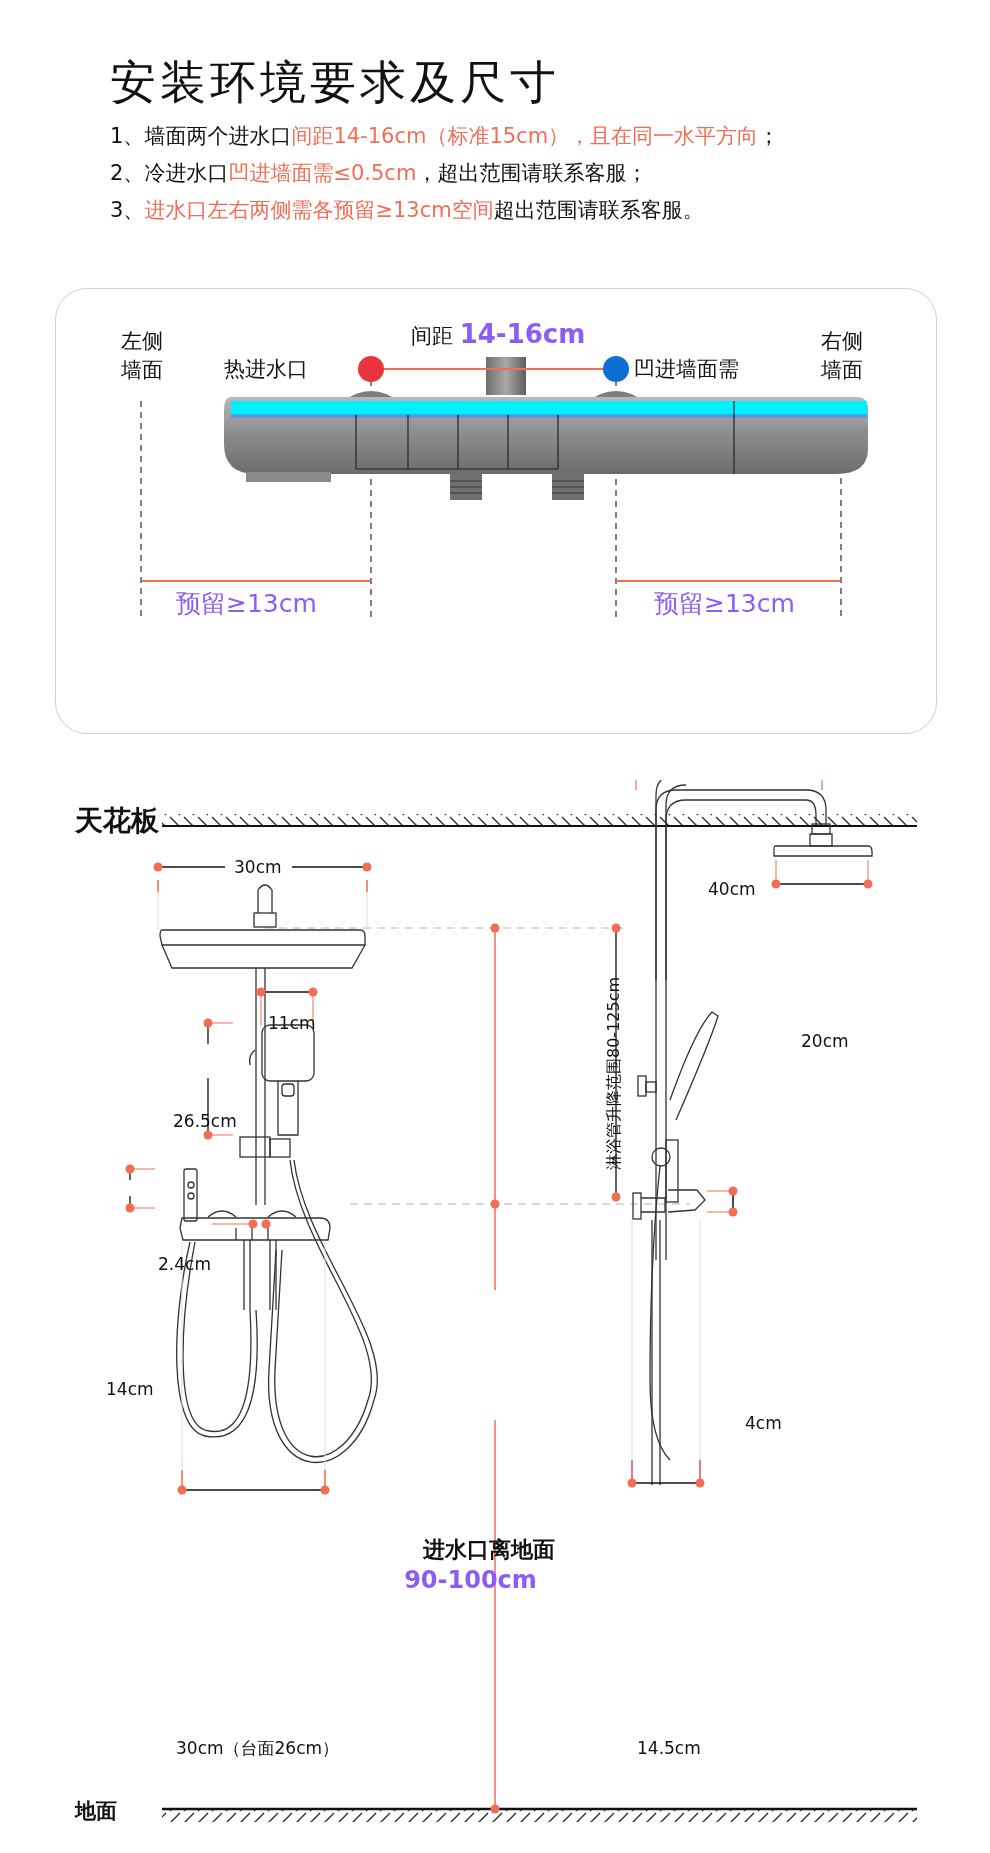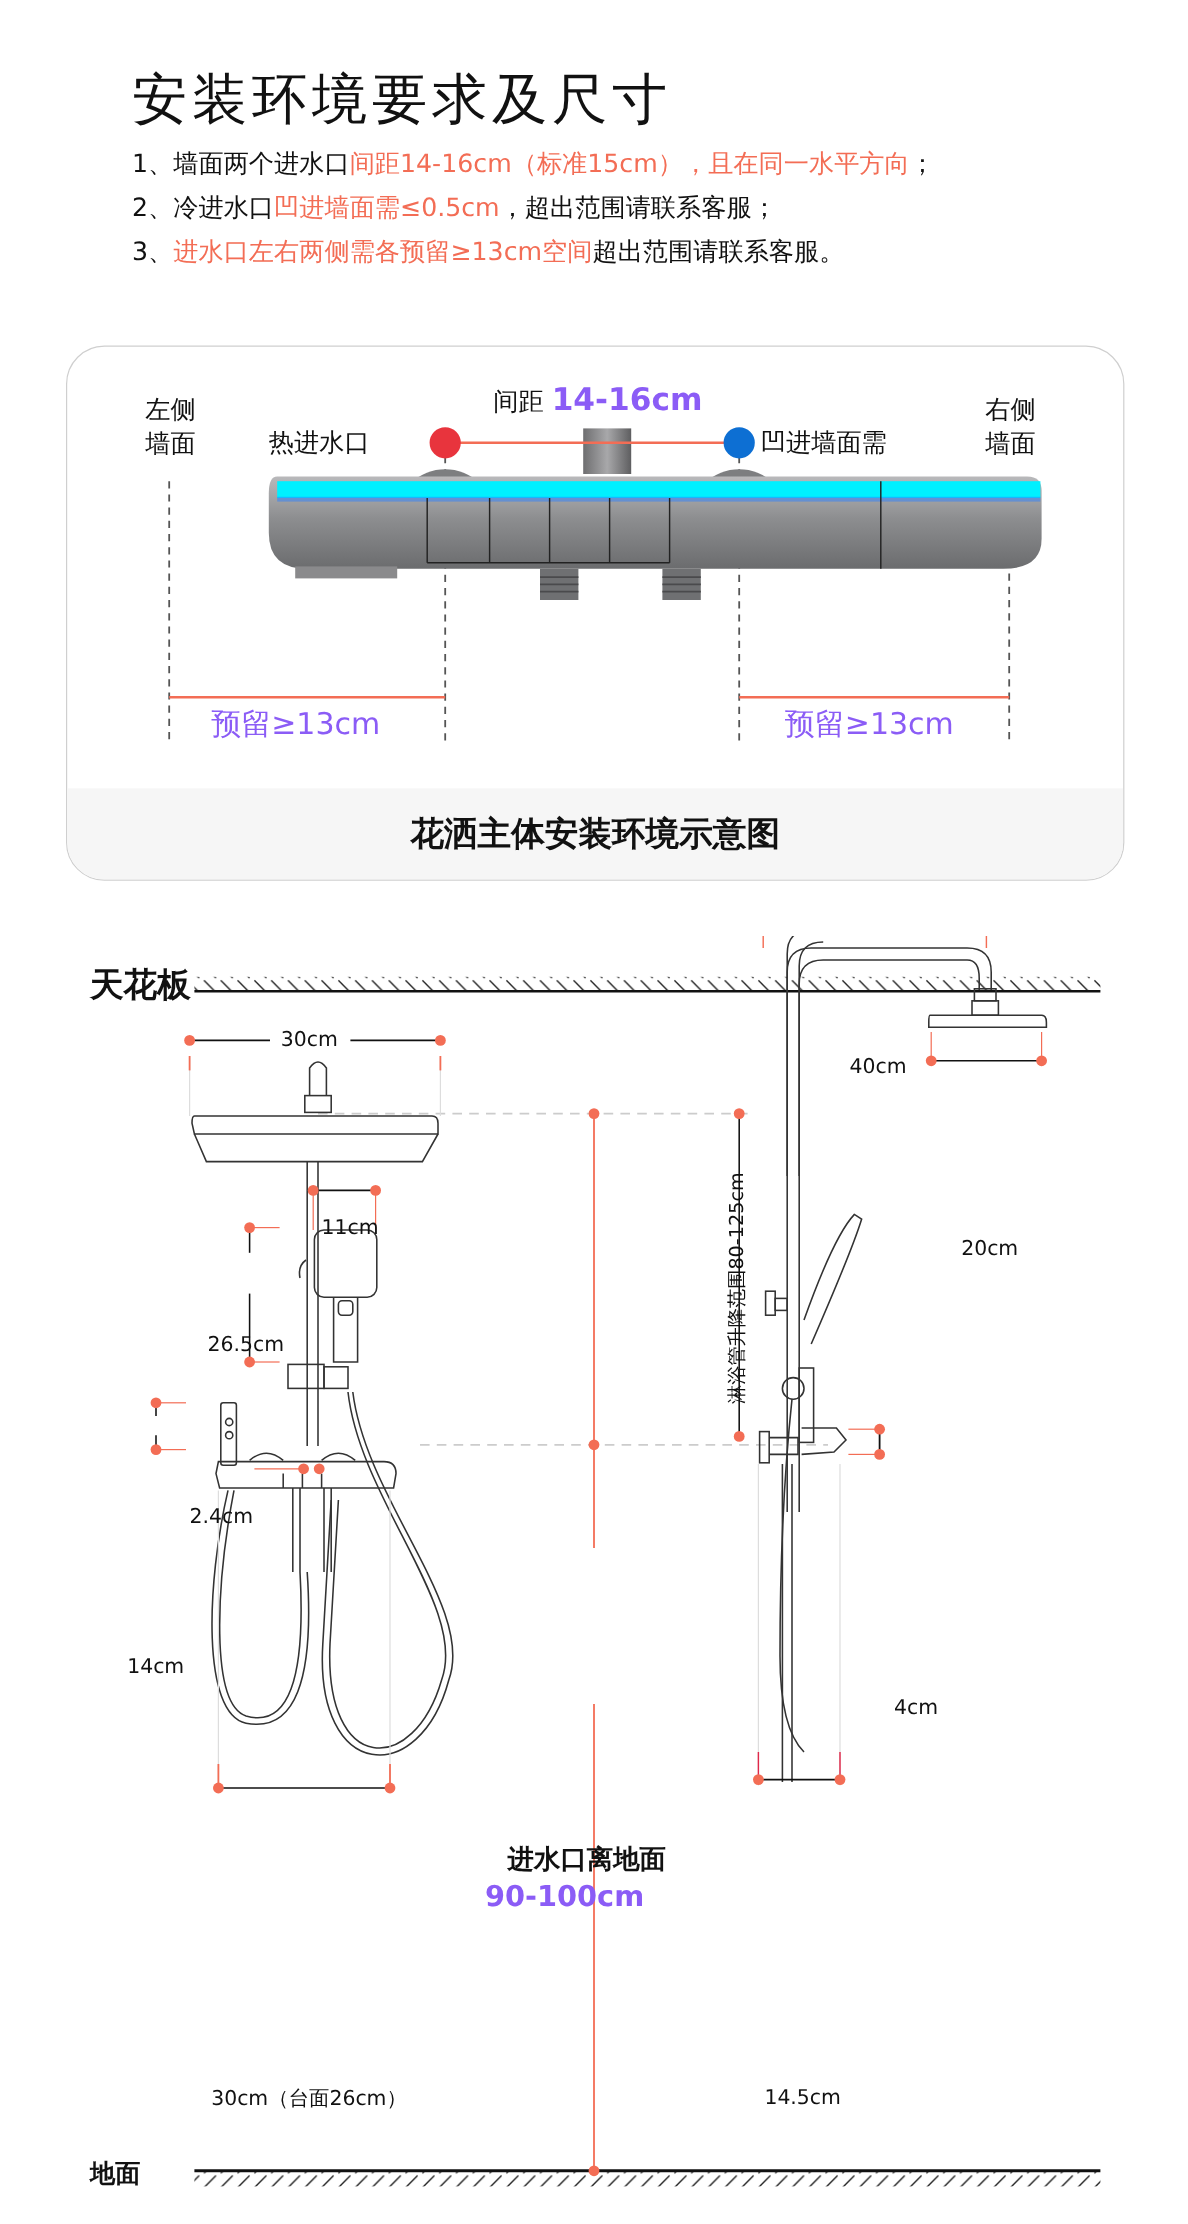--- a/index.html
+++ b/index.html
@@ -101,21 +101,20 @@
   </div>
   <div class="abs lbl" style="left:168px;top:66px">热进水口</div>
   <div class="abs lbl" style="left:578px;top:66px">凹进墙面需</div>
   <div class="abs" style="left:355px;top:30px;font-size:21px;white-space:nowrap">
     <span>间距</span>
     <span class="orange" style="font-size:26px;font-weight:bold">14-16cm</span>
   </div>
   <div class="abs orange" style="left:120px;top:298px;font-size:25px">预留≥13cm</div>
   <div class="abs orange" style="left:598px;top:298px;font-size:25px">预留≥13cm</div>
 
-  <div class="card-footer">花洒主体安装环境示意图</div>
 </div>
 
 <svg class="abs" style="left:0;top:780px" width="990" height="1073">
   <defs>
     <pattern id="hatchTop" width="14" height="12" patternUnits="userSpaceOnUse">
       <line x1="2" y1="1" x2="12" y2="11" stroke="#222" stroke-width="1.2"></line>
     </pattern>
     <pattern id="hatchBot" width="14" height="12" patternUnits="userSpaceOnUse">
       <line x1="12" y1="1" x2="2" y2="11" stroke="#222" stroke-width="1.2"></line>
     </pattern>

